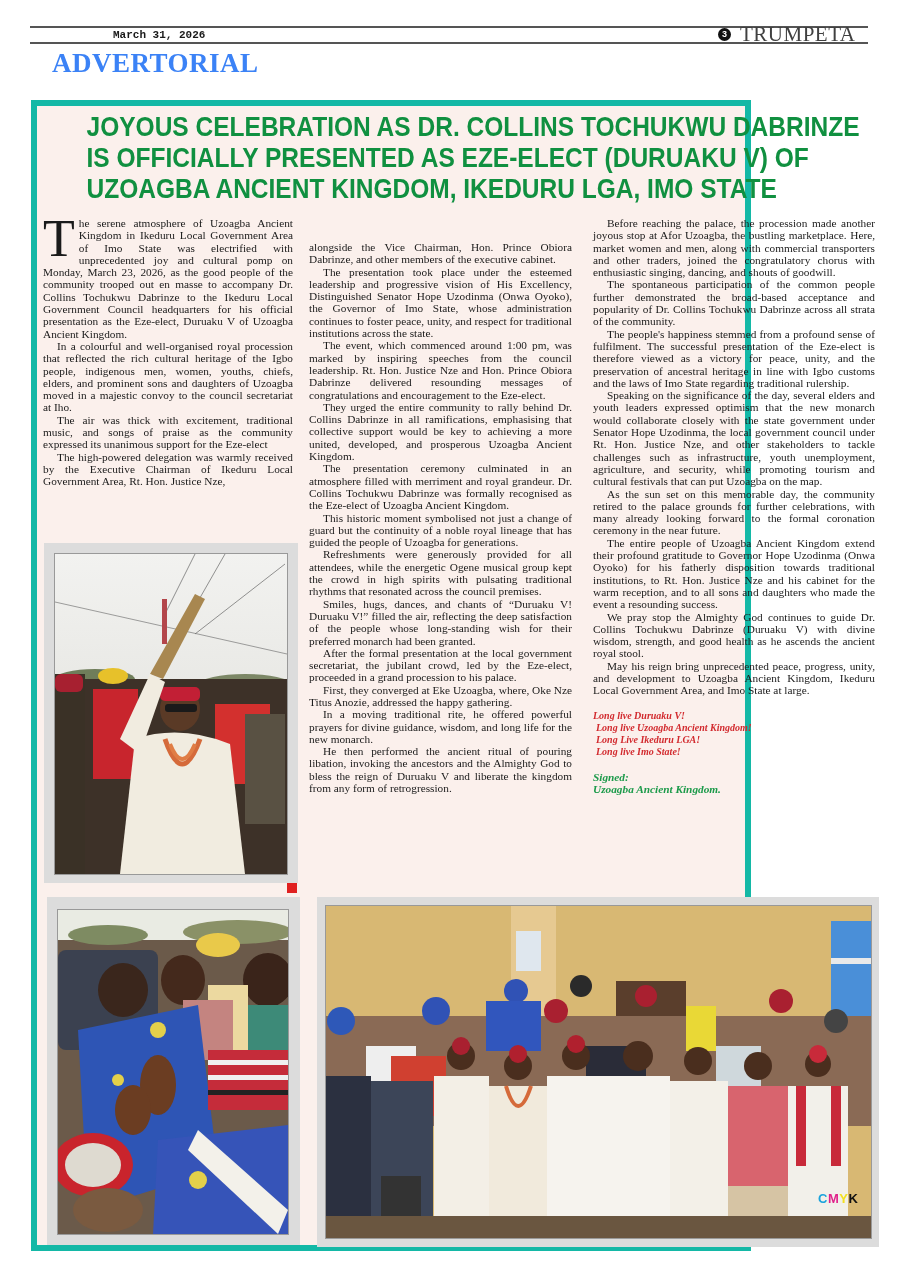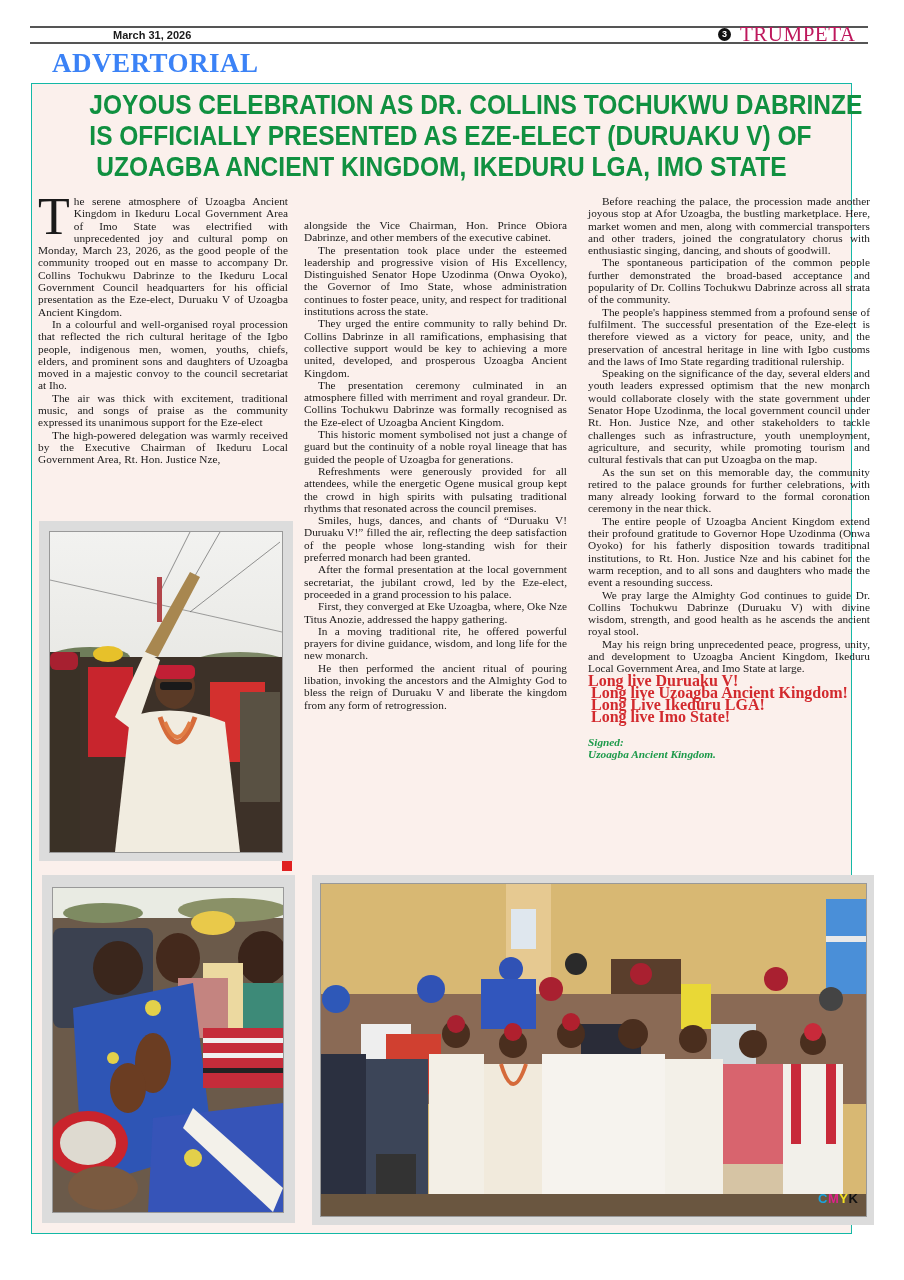--- a/index.html
+++ b/index.html
@@ -4,47 +4,47 @@
 <style>
   html, body { margin: 0; padding: 0; background: #ffffff; }
   body { width: 904px; height: 1280px; position: relative; overflow: hidden;
          font-family: "Liberation Serif", "DejaVu Serif", serif; color: #1a1a1a; }
 
   
   .rule { position: absolute; left: 30px; width: 838px; height: 1px; background: #555; }
   .rule.top { top: 26px; height: 2px; }
   .rule.bot { top: 42px; height: 2px; }
   .date { position: absolute; left: 113px; top: 29px; font-size: 11px; font-weight: bold;
-          font-family: Liberation Sans, sans-serif; }
+          font-family: Liberation Mono, monospace; }
   .page-no { position: absolute; left: 718px; top: 28px; width: 13px; height: 13px; border-radius: 50%;
              background: #111; color: #fff; font-size: 9px; font-weight: bold; text-align: center;
              line-height: 13px; font-family: "Liberation Sans", sans-serif; }
-  .brand { position: absolute; left: 740px; top: 22px; color: #be185d; font-size: 21px; letter-spacing: 0.5px;
+  .brand { position: absolute; left: 740px; top: 22px; color: #404040; font-size: 21px; letter-spacing: 0.5px;
            font-family: "Liberation Serif", serif; }
   .section { position: absolute; left: 52px; top: 48px; font-size: 27px; font-weight: bold;
              letter-spacing: 0.5px; font-family: "Liberation Serif", serif; color: #3b82f6; }
 
   
-  .article { position: absolute; left: 31px; top: 83px; width: 821px; height: 1151px;
-             border: 1px solid #14b8a6; background: #fbf0ec; box-sizing: border-box; }
+  .article { position: absolute; left: 31px; top: 100px; width: 720px; height: 1151px;
+             border: 6px solid #14b8a6; background: #fbf0ec; box-sizing: border-box; }
   .headline { position: absolute; left: 0; right: 0; top: 5px; text-align: center;
               color: #109040; font-family: "Liberation Sans", "DejaVu Sans", sans-serif; font-weight: bold;
               font-size: 28.5px; line-height: 31px; transform: scaleX(0.86); transform-origin: center top;
               letter-spacing: 0px; }
   .headline div { white-space: nowrap; }
 
   .col { position: absolute; font-size: 11.3px; line-height: 12.3px; text-align: justify; }
   .col p { margin: 0; text-indent: 14px; }
   .col p.first { text-indent: 0; }
   .dropcap { float: left; font-size: 52px; line-height: 40px; margin: 2px 4px 0 0; font-weight: normal; }
   .c1 { left: 6px; top: 111px; width: 250px; }
   .c2 { left: 272px; top: 111px; width: 263px; margin-top: 24px; }
   .c3 { left: 556px; top: 111px; width: 282px; }
 
-  .slogans { margin-top: 0; color: #d22a2e; font-weight: bold; font-size: 16px; line-height: 12.3px; }
+  .slogans { margin-top: 13px; color: #d22a2e; font-weight: bold; font-size: 10px; line-height: 12.3px; font-style: italic; }
   .slogans div { padding-left: 0; }
   .slogans div.ind { padding-left: 3px; }
   .signed { margin-top: 12px; color: #1c9a4a; font-weight: bold; font-size: 11.3px; line-height: 12.3px; font-style: italic; }
 
   
   .frame { position: absolute; background: #dcdcdc; }
   .photo { position: absolute; overflow: hidden; border: 1px solid #999; }
   .red-square { position: absolute; width: 10px; height: 10px; background: #e02020; }
 
   .cmyk { position: absolute; left: 818px; top: 1191px; font-size: 13px; font-weight: bold;
@@ -71,39 +71,40 @@
   <div class="col c1">
     <p class="first"><span class="dropcap">T</span><span>he serene atmosphere of Uzoagba Ancient Kingdom in Ikeduru Local Government Area of Imo State was electrified with unprecedented joy and cultural pomp on Monday, March 23, 2026, as the good people of the community trooped out en masse to accompany Dr. Collins Tochukwu Dabrinze to the Ikeduru Local Government Council headquarters for his official presentation as the Eze-elect, Duruaku V of Uzoagba Ancient Kingdom.</span></p>
     <p>In a colourful and well-organised royal procession that reflected the rich cultural heritage of the Igbo people, indigenous men, women, youths, chiefs, elders, and prominent sons and daughters of Uzoagba moved in a majestic convoy to the council secretariat at Iho.</p>
     <p>The air was thick with excitement, traditional music, and songs of praise as the community expressed its unanimous support for the Eze-elect</p>
     <p>The high-powered delegation was warmly received by the Executive Chairman of Ikeduru Local Government Area, Rt. Hon. Justice Nze,</p>
   </div>
 
   <div class="col c2">
     <p class="first">alongside the Vice Chairman, Hon. Prince Obiora Dabrinze, and other members of the executive cabinet.</p>
     <p>The presentation took place under the esteemed leadership and progressive vision of His Excellency, Distinguished Senator Hope Uzodinma (Onwa Oyoko), the Governor of Imo State, whose administration continues to foster peace, unity, and respect for traditional institutions across the state.</p>
+    <p>The event, which commenced around 1:00 pm, was marked by inspiring speeches from the council leadership. Rt. Hon. Justice Nze and Hon. Prince Obiora Dabrinze delivered resounding messages of congratulations and encouragement to the Eze-elect.</p>
     <p>They urged the entire community to rally behind Dr. Collins Dabrinze in all ramifications, emphasising that collective support would be key to achieving a more united, developed, and prosperous Uzoagba Ancient Kingdom.</p>
     <p>The presentation ceremony culminated in an atmosphere filled with merriment and royal grandeur. Dr. Collins Tochukwu Dabrinze was formally recognised as the Eze-elect of Uzoagba Ancient Kingdom.</p>
     <p>This historic moment symbolised not just a change of guard but the continuity of a noble royal lineage that has guided the people of Uzoagba for generations.</p>
     <p>Refreshments were generously provided for all attendees, while the energetic Ogene musical group kept the crowd in high spirits with pulsating traditional rhythms that resonated across the council premises.</p>
     <p>Smiles, hugs, dances, and chants of “Duruaku V! Duruaku V!” filled the air, reflecting the deep satisfaction of the people whose long-standing wish for their preferred monarch had been granted.</p>
     <p>After the formal presentation at the local government secretariat, the jubilant crowd, led by the Eze-elect, proceeded in a grand procession to his palace.</p>
     <p>First, they converged at Eke Uzoagba, where, Oke Nze Titus Anozie, addressed the happy gathering.</p>
     <p>In a moving traditional rite, he offered powerful prayers for divine guidance, wisdom, and long life for the new monarch.</p>
     <p>He then performed the ancient ritual of pouring libation, invoking the ancestors and the Almighty God to bless the reign of Duruaku V and liberate the kingdom from any form of retrogression.</p>
   </div>
 
   <div class="col c3">
     <p>Before reaching the palace, the procession made another joyous stop at Afor Uzoagba, the bustling marketplace. Here, market women and men, along with commercial transporters and other traders, joined the congratulatory chorus with enthusiastic singing, dancing, and shouts of goodwill.</p>
     <p>The spontaneous participation of the common people further demonstrated the broad-based acceptance and popularity of Dr. Collins Tochukwu Dabrinze across all strata of the community.</p>
     <p>The people's happiness stemmed from a profound sense of fulfilment.  The successful presentation of the Eze-elect is therefore viewed as a victory for peace, unity, and the preservation of ancestral heritage in line with Igbo customs and the laws of Imo State regarding traditional rulership.</p>
     <p>Speaking on the significance of the day, several elders and youth leaders expressed optimism that the new monarch would collaborate closely with the state government under Senator Hope Uzodinma, the local government council under Rt. Hon. Justice Nze, and other stakeholders to tackle challenges such as infrastructure, youth unemployment, agriculture, and security, while promoting tourism and cultural festivals that can put Uzoagba on the map.</p>
-    <p>As the sun set on this memorable day, the community retired to the palace grounds for further celebrations, with many already looking forward to the formal coronation ceremony in the near thick.</p>
+    <p>As the sun set on this memorable day, the community retired to the palace grounds for further celebrations, with many already looking forward to the formal coronation ceremony in the near future.</p>
     <p>The entire people of Uzoagba Ancient Kingdom extend their profound gratitude to Governor Hope Uzodinma (Onwa Oyoko) for his fatherly disposition towards traditional institutions, to Rt. Hon. Justice Nze and his cabinet for the warm reception, and to all sons and daughters who made the event a resounding success.</p>
-    <p>We pray large the Almighty God continues to guide Dr. Collins Tochukwu Dabrinze (Duruaku V) with divine wisdom, strength, and good health as he ascends the ancient royal stool.</p>
+    <p>We pray stop the Almighty God continues to guide Dr. Collins Tochukwu Dabrinze (Duruaku V) with divine wisdom, strength, and good health as he ascends the ancient royal stool.</p>
     <p>May his reign bring unprecedented peace, progress, unity, and development to Uzoagba Ancient Kingdom, Ikeduru Local Government Area, and Imo State at large.</p>
     <div class="slogans">
       <div>Long live Duruaku V!</div>
       <div class="ind">Long live Uzoagba Ancient Kingdom!</div>
       <div class="ind">Long Live Ikeduru LGA!</div>
       <div class="ind">Long live Imo State!</div>
     </div>
     <div class="signed">
       <div>Signed:</div>
       <div>Uzoagba Ancient Kingdom.</div>

